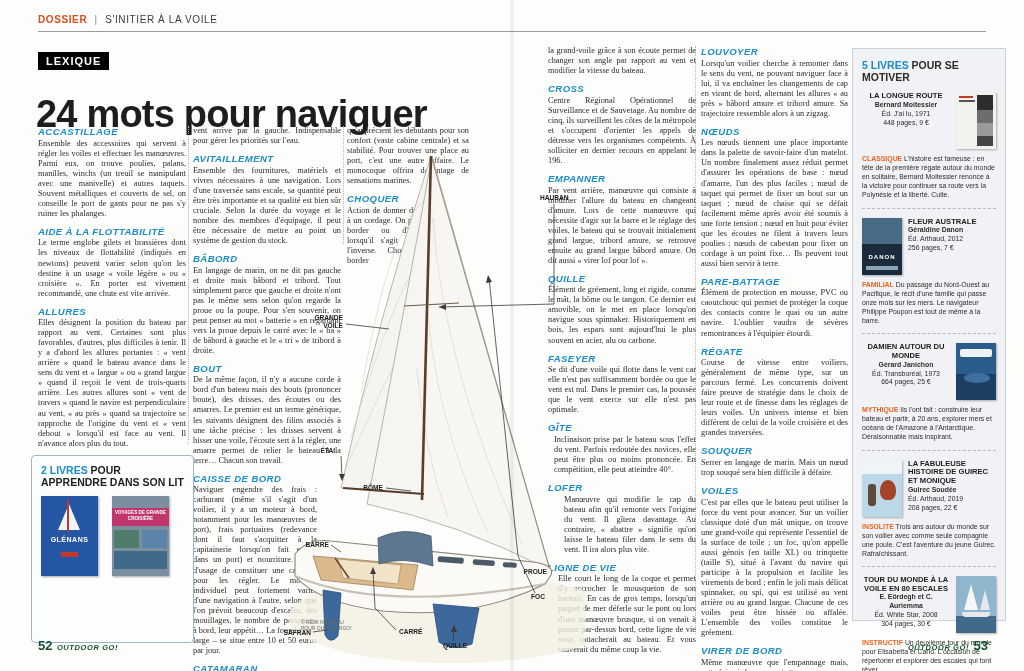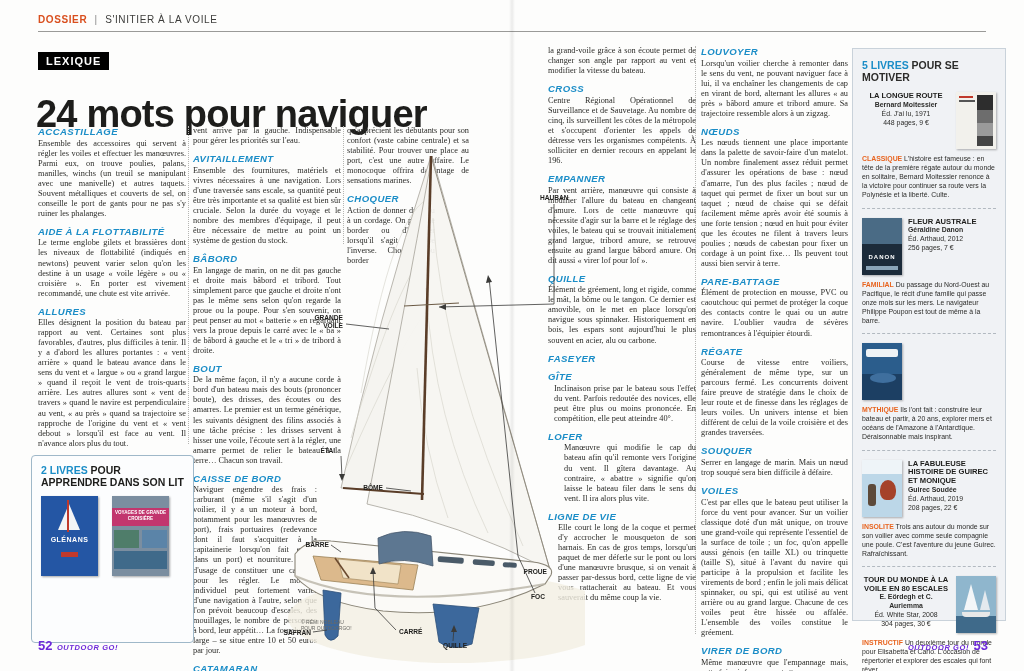--- a/index.html
+++ b/index.html
@@ -32,21 +32,21 @@
         font-family:"Liberation Sans",sans-serif;}
   .bbox .btitle{font-size:10.5px;font-weight:bold;color:#1d1d1b;line-height:1.15;}
   .bbox .btitle .accent{color:#1b8dc7;}
   .covers{display:flex;gap:14px;margin-top:8px;}
   .cv{width:57px;height:80px;position:relative;overflow:hidden;box-shadow:1px 1px 2px rgba(0,0,0,.35);}
   .caps{display:flex;gap:14px;margin-top:5px;}
   .cap{width:60px;font-size:6.8px;line-height:1.25;color:#2b2b28;white-space:pre-line;}
   .cap .capt{font-weight:bold;font-size:7.2px;}
   .cap .capa{font-weight:bold;}
   
-  .foot{position:absolute;top:636px;font-family:"Liberation Sans",sans-serif;color:#6d28d9;}
+  .foot{position:absolute;top:636px;font-family:"Liberation Sans",sans-serif;color:#14532d;}
   .foot .pg{font-size:13px;font-weight:bold;}
   .foot .mag{font-size:7.5px;font-weight:bold;font-style:italic;letter-spacing:.6px;}
   
   .side{position:absolute;top:48px;left:852px;width:154px;height:573px;background:#f0f2f5;
         border:1px solid #c9d2da;box-sizing:border-box;padding:10px 9px;
         font-family:"Liberation Sans",sans-serif;color:#2c2c2a;}
   .side .stitle{font-size:10.5px;font-weight:bold;}
   .side .stitle .accent{color:#1b8dc7;}
   .sbook{display:flex;gap:6px;margin-top:9px;align-items:flex-start;}
   .sbook .meta{flex:1;font-size:6.9px;line-height:1.3;}
@@ -114,20 +114,21 @@
 
   <div class="col" style="top:46px;left:548px;width:148px;">
     <p class="def">la grand-voile grâce à son écoute permet de changer son angle par rapport au vent et modifier la vitesse du bateau.</p>
     <div class="term">CROSS</div>
     <p class="def">Centre Régional Opérationnel de Surveillance et de Sauvetage. Au nombre de cinq, ils surveillent les côtes de la métropole et s'occupent d'orienter les appels de détresse vers les organismes compétents. À solliciter en dernier recours en appelant le 196.</p>
     <div class="term">EMPANNER</div>
     <p class="def">Par vent arrière, manœuvre qui consiste à modifier l'allure du bateau en changeant d'amure. Lors de cette manœuvre qui nécessite d'agir sur la barre et le réglage des voiles, le bateau qui se trouvait initialement grand largue, tribord amure, se retrouve ensuite au grand largue bâbord amure. On dit aussi « virer lof pour lof ».</p>
     <div class="term">QUILLE</div>
     <p class="def">Élément de gréement, long et rigide, comme le mât, la bôme ou le tangon. Ce dernier est amovible, on le met en place lorsqu'on navigue sous spinnaker. Historiquement en bois, les espars sont aujourd'hui le plus souvent en acier, alu ou carbone.</p>
     <div class="term">FASEYER</div>
+    <p class="def">Se dit d'une voile qui flotte dans le vent car elle n'est pas suffisamment bordée ou que le vent est nul. Dans le premier cas, la poussée que le vent exerce sur elle n'est pas optimale.</p>
     <div class="term">GÎTE</div>
     <p class="def" style="padding-left:6px;">Inclinaison prise par le bateau sous l'effet du vent. Parfois redoutée des novices, elle peut être plus ou moins prononcée. En compétition, elle peut atteindre 40°.</p>
     <div class="term center">LOFER</div>
     <p class="def" style="padding-left:16px;">Manœuvre qui modifie le cap du bateau afin qu'il remonte vers l'origine du vent. Il gîtera davantage. Au contraire, « abattre » signifie qu'on laisse le bateau filer dans le sens du vent. Il ira alors plus vite.</p>
     <div class="term center">LIGNE DE VIE</div>
     <p class="def" style="padding-left:10px;">Elle court le long de la coque et permet d'y accrocher le mousqueton de son harnais. En cas de gros temps, lorsqu'un paquet de mer déferle sur le pont ou lors d'une manœuvre brusque, si on venait à passer par-dessus bord, cette ligne de vie vous rattacherait au bateau. Et vous sauverait du même coup la vie.</p>
   </div>
 
   <div class="col" style="top:46px;left:701px;width:147px;">
     <div class="term first">LOUVOYER</div>
@@ -262,20 +263,26 @@
         <div class="bt">FLEUR AUSTRALE</div>
         <div class="ba">Géraldine Danon</div>
         <div>Éd. Arthaud, 2012</div>
         <div>256 pages, 7 €</div>
       </div>
     </div>
     <div class="review"><span class="tag">FAMILIAL</span><span> Du passage du Nord-Ouest au Pacifique, le récit d'une famille qui passe onze mois sur les mers. Le navigateur Philippe Poupon est tout de même à la barre.</span></div>
     <div class="sdiv"></div>
 
     <div class="sbook">
+      <div class="meta right">
+        <div class="bt">DAMIEN AUTOUR DU MONDE</div>
+        <div class="ba">Gérard Janichon</div>
+        <div>Éd. Transboréal, 1973</div>
+        <div>664 pages, 25 €</div>
+      </div>
       <div class="scv" style="background:linear-gradient(#2b5d8c 0 55%,#1c3f63 55%);">
         <div class="stripe" style="left:4px;top:6px;width:32px;height:8px;background:#eef2f5;border-radius:2px;"></div>
         <div class="stripe" style="left:8px;top:30px;width:26px;height:10px;background:#3f6f9e;border-radius:50%;"></div>
       </div>
     </div>
     <div class="review"><span class="tag">MYTHIQUE</span><span> Ils l'ont fait : construire leur bateau et partir, à 20 ans, explorer mers et océans de l'Amazone à l'Antarctique. Déraisonnable mais inspirant.</span></div>
     <div class="sdiv"></div>
 
     <div class="sbook">
       <div class="scv" style="background:#bcd7e8;">

